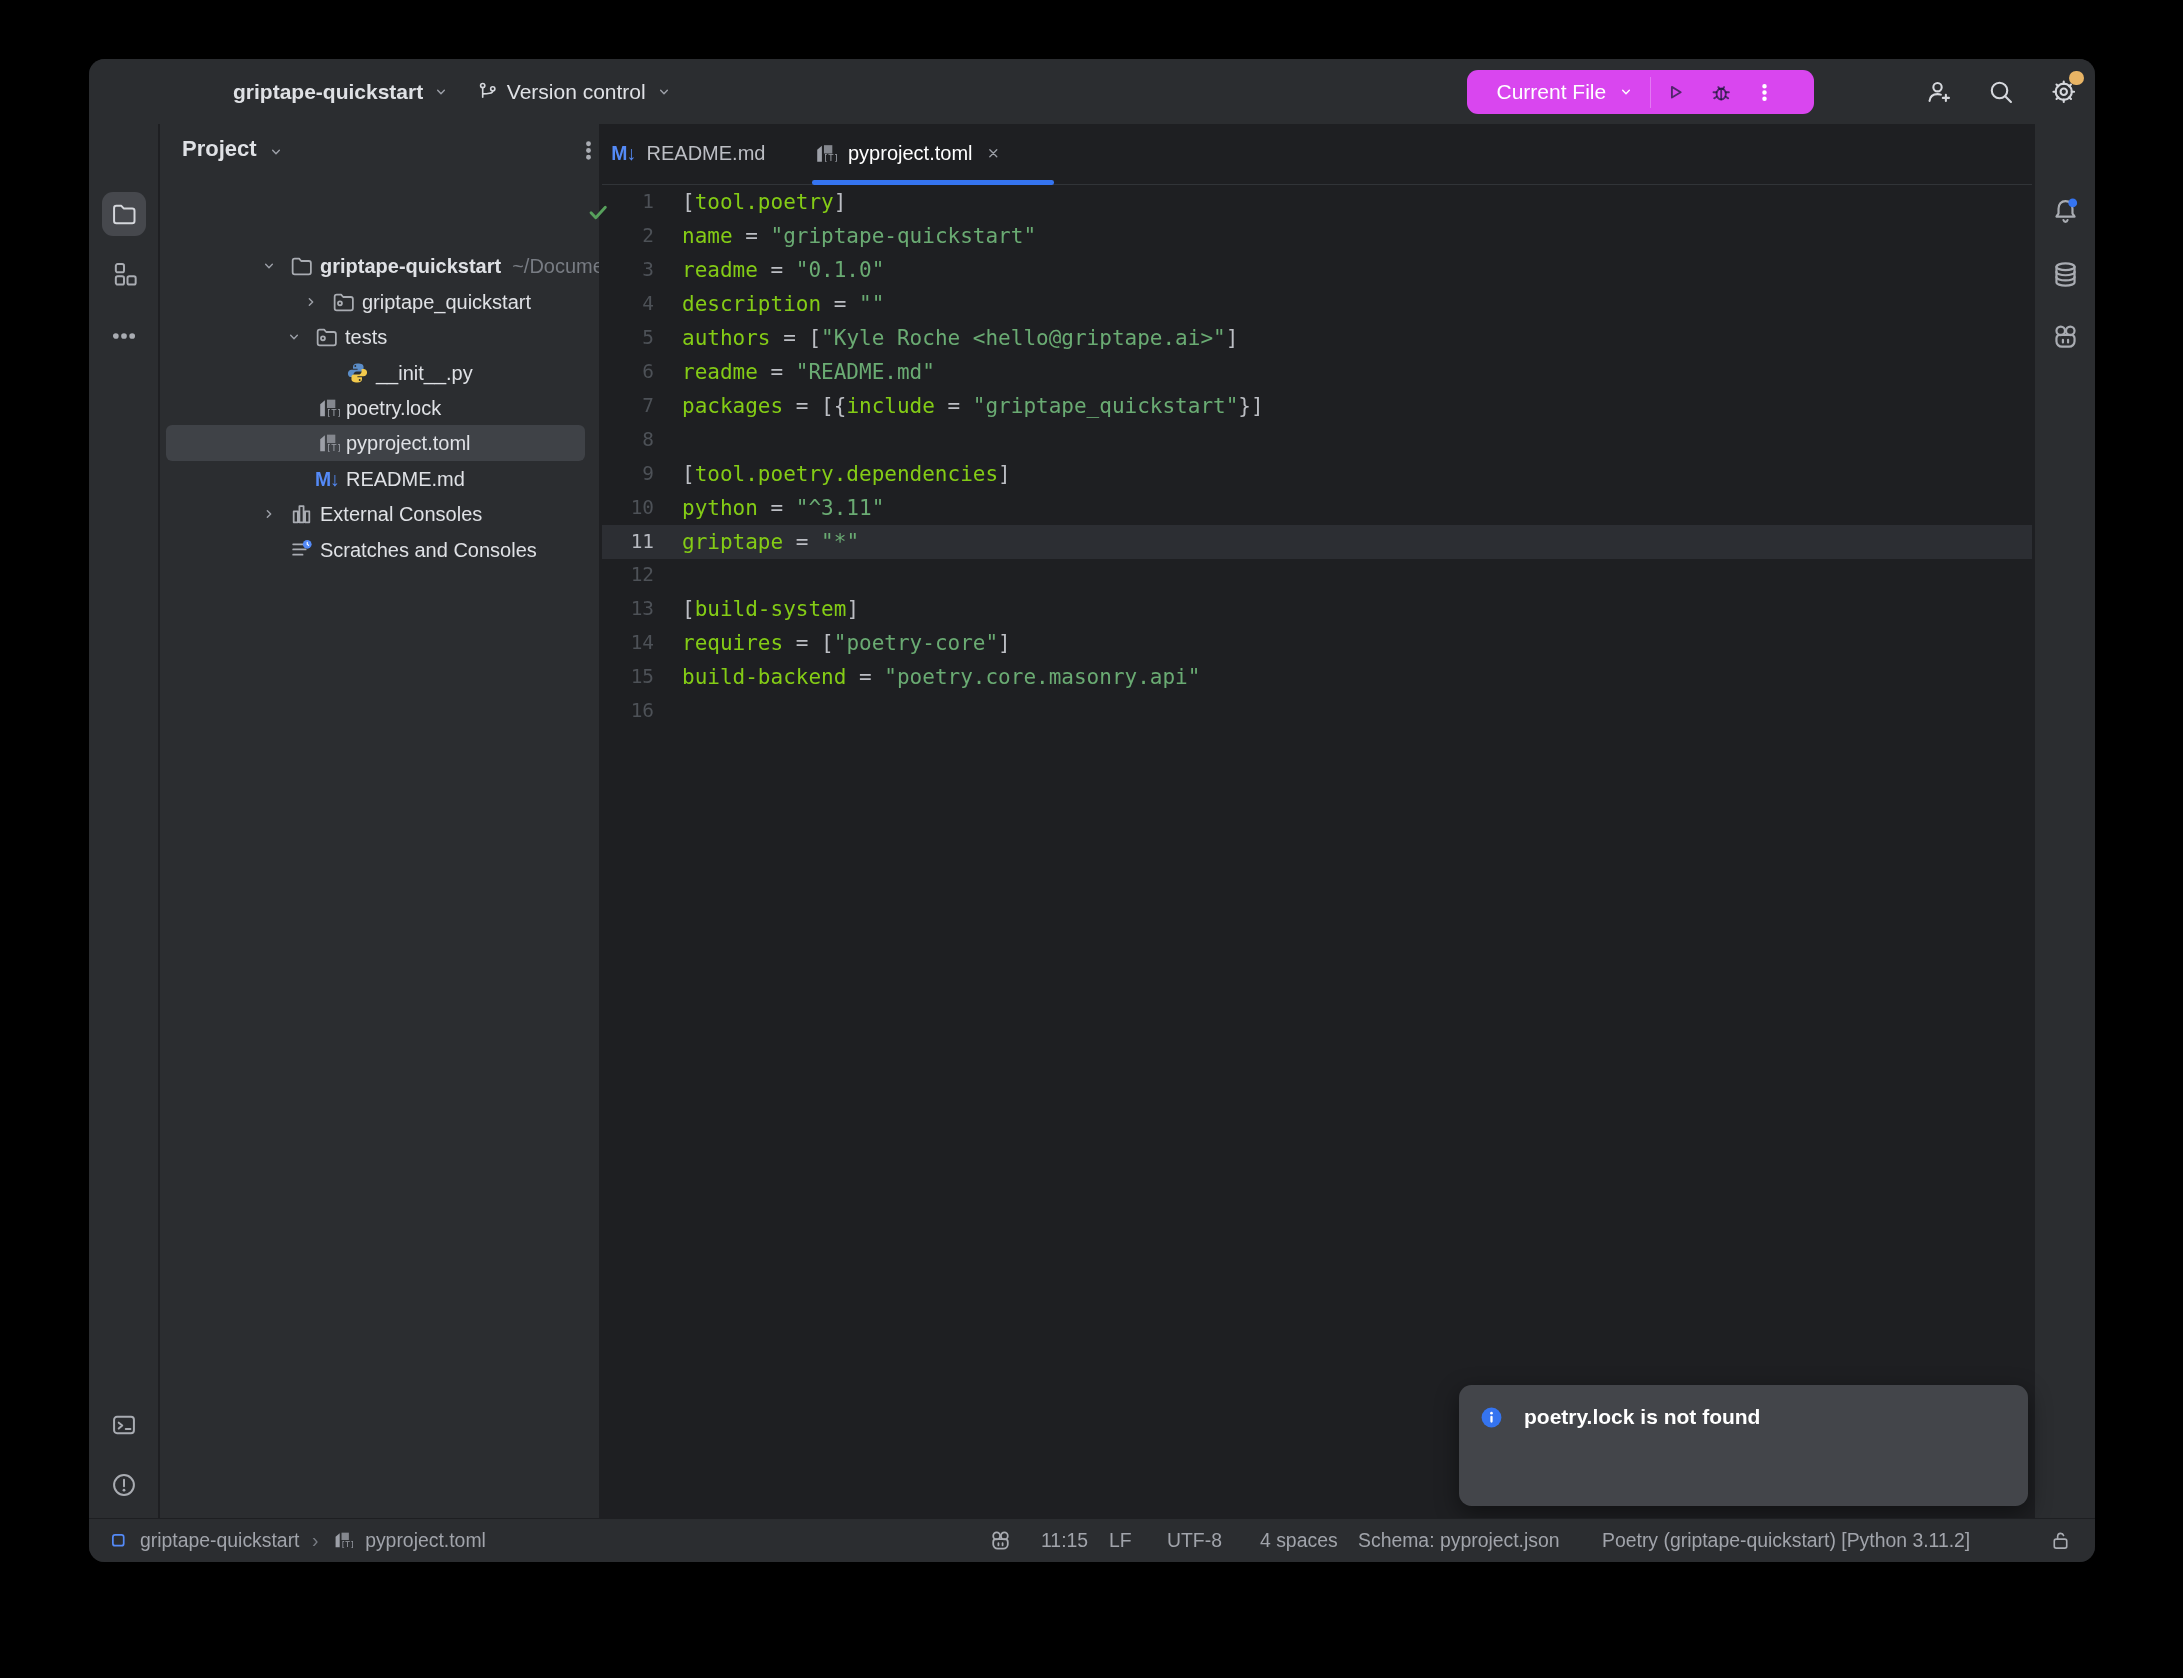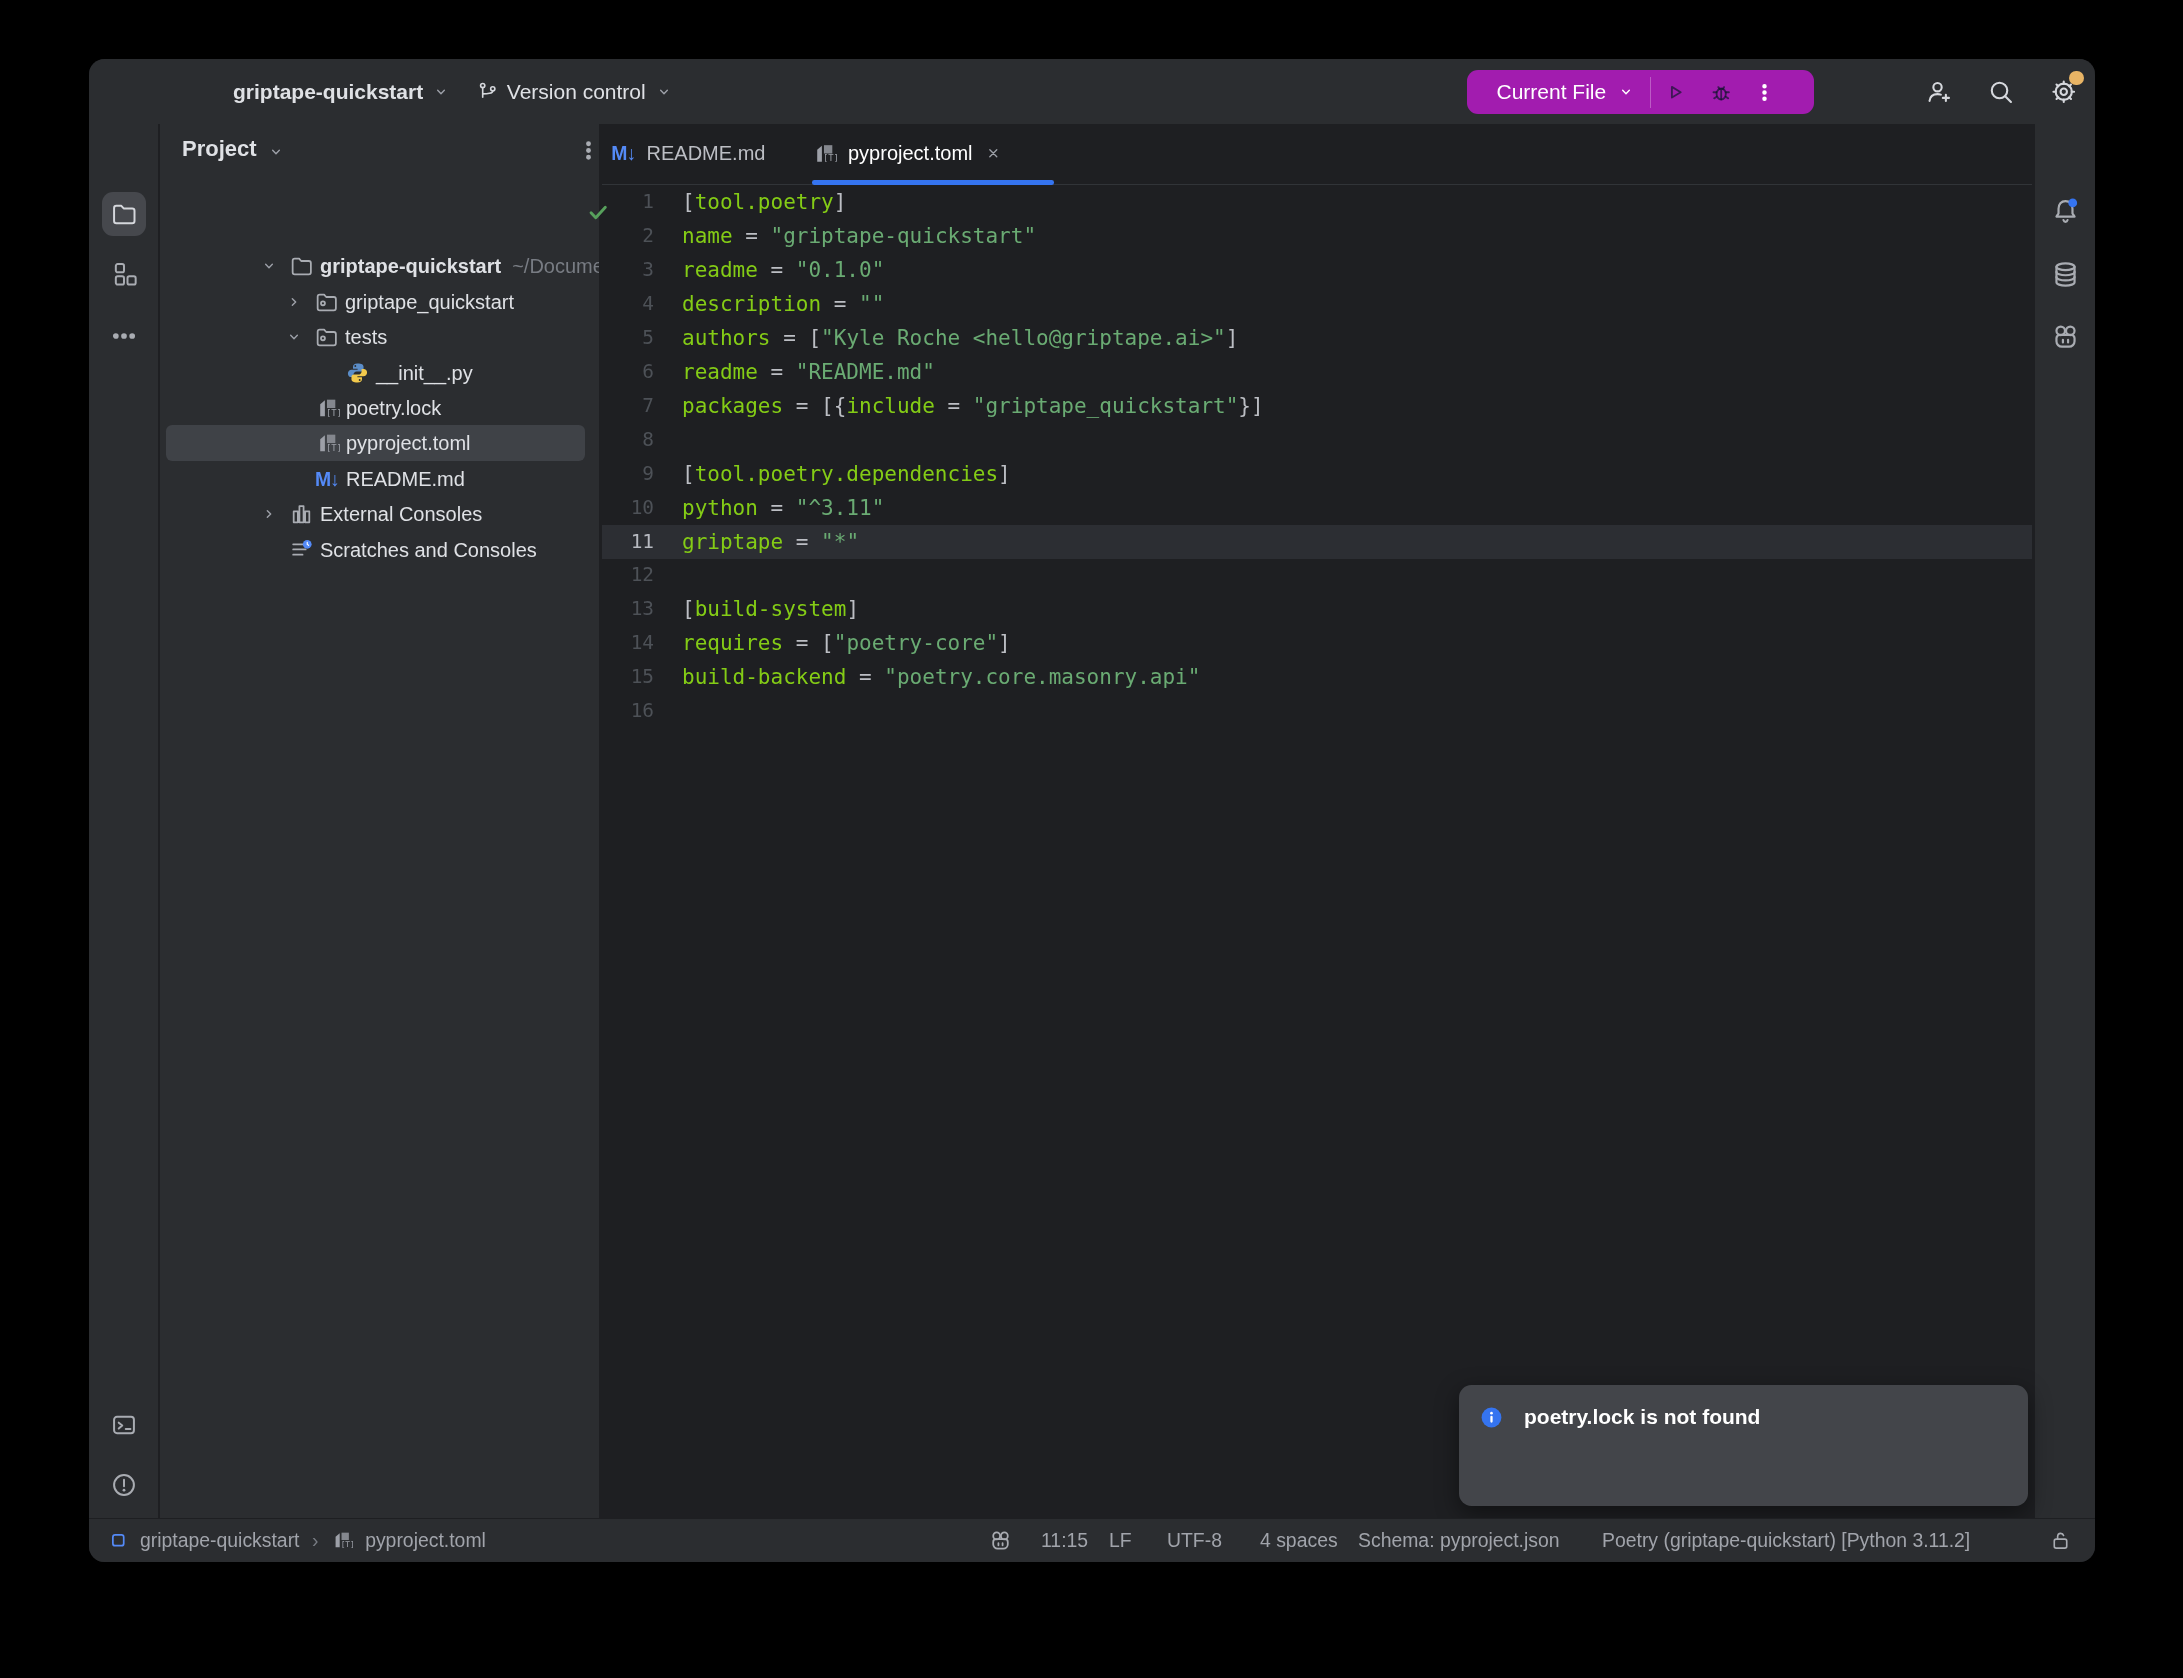--- a/index.html
+++ b/index.html
@@ -9,21 +9,21 @@
             background:#1e1f22; border-radius:15.5px; overflow:hidden; }
 
   
   #titlebar { position:absolute; left:0; top:0; width:100%; height:65px; background:#2b2d30; }
   .traffic { position:absolute; top:82px; width:20px; height:20px; border-radius:50%; }
   #titlebar-text { position:absolute; left:144px; top:0; height:65px; display:flex; align-items:center; gap:11px; }
   .tb-label { color:#dfe1e5; font-size:21px; font-weight:600; }
   .tb-label2 { color:#dfe1e5; font-size:21px; font-weight:400; }
   .widget { display:flex; align-items:center; gap:7.8px; cursor:default; }
 
-  #run-pill { position:absolute; left:1378px; top:11px; width:347px; height:44px; background:#a21caf;
+  #run-pill { position:absolute; left:1378px; top:11px; width:347px; height:44px; background:#d946ef;
               border-radius:11px; display:flex; align-items:center; }
   #run-pill .lbl { color:#fff; font-size:21px; margin-left:29.5px; }
   #run-pill .vr { width:1.6px; height:31px; background:rgba(255,255,255,.28); margin:0 11px 0 14px; }
   #title-icons { position:absolute; right:17px; top:0; height:65px; display:flex; align-items:center; gap:33px; }
 
   
   .stripe { position:absolute; top:65px; bottom:44px; background:#2b2d30; }
   #left-stripe { left:0; width:70px; border-right:1.6px solid #1e1f22; }
   #right-stripe { right:0; width:61px; border-left:1.6px solid #1e1f22; }
   .stripe-btn { position:absolute; width:44px; height:44px; border-radius:11px;
@@ -257,21 +257,21 @@
           <span class="tree-el" style="left: 129px;">
             <svg width="25" height="25" viewBox="0 0 24 24" fill="none" stroke="#a9acb2" stroke-width="1.7" stroke-linecap="round" stroke-linejoin="round">
               <path d="M3.5 7c0-1.1.9-2 2-2h4.2l2 2.2h7.3c1.1 0 2 .9 2 2V18c0 1.1-.9 2-2 2H5.5c-1.1 0-2-.9-2-2V7z"></path>
             </svg>
           </span>
           <span class="tree-el" style="left: 160px;">
             <span class="tree-label bold">griptape-quickstart</span>
             <span class="tree-suffix">~/Docume</span>
           </span>
         </div>
-        <div class="tree-row" style="top: 160px;">
+        <div class="tree-row" style="top: 160px; margin-left: 17px;">
           <span class="tree-el" style="left: 124px;">
             <svg width="20" height="20" viewBox="0 0 24 24" fill="none" stroke="#9da0a8" stroke-width="1.7" stroke-linecap="round" stroke-linejoin="round">
               <path d="M10 8l4 4-4 4"></path>
             </svg>
           </span>
           <span class="tree-el" style="left: 154px;">
             <svg width="25" height="25" viewBox="0 0 24 24" fill="none" stroke="#a9acb2" stroke-width="1.7" stroke-linecap="round" stroke-linejoin="round">
               <path d="M3.5 7c0-1.1.9-2 2-2h4.2l2 2.2h7.3c1.1 0 2 .9 2 2V18c0 1.1-.9 2-2 2H5.5c-1.1 0-2-.9-2-2V7z"></path>
               <circle cx="8.6" cy="13.3" r="1.9"></circle>
             </svg>

